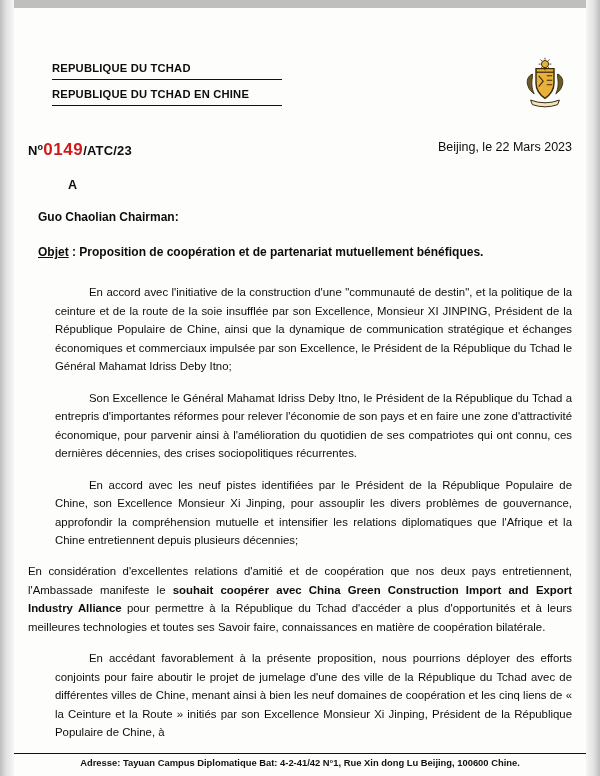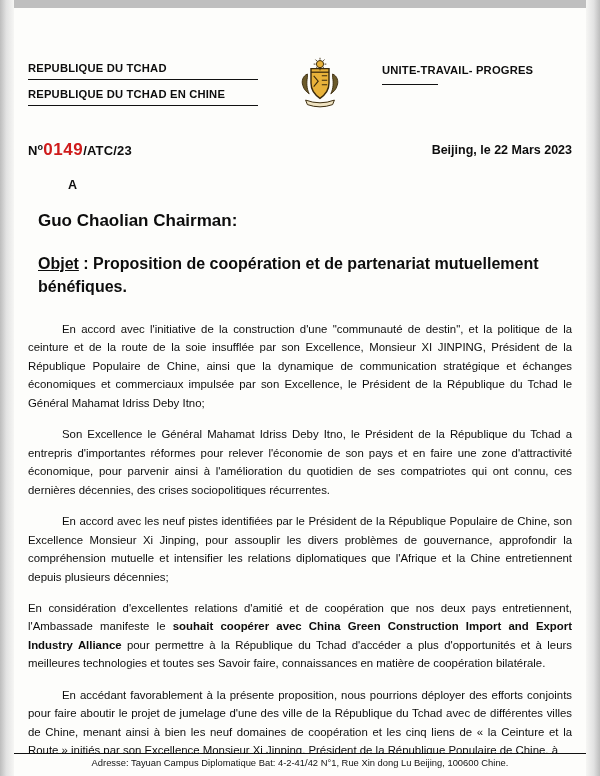--- a/index.html
+++ b/index.html
@@ -53,20 +53,21 @@
 
   
   .header {
     display: flex;
     align-items: flex-start;
     justify-content: space-between;
     margin-top: 52px;
   }
   .hdr-left {
     width: 230px;
+    margin-left: 24px;
   }
   .hdr-right {
     width: 190px;
     padding-top: 2px;
   }
   .hdr-line {
     font-weight: bold;
     font-size: 11.2px;
     letter-spacing: 0.2px;
     line-height: 1.45;
@@ -90,102 +91,103 @@
     width: 54px;
     height: 54px;
     position: relative;
     flex: 0 0 54px;
     margin-top: -4px;
   }
 
   
   .refline {
     display: flex;
-    align-items: center;
+    align-items: flex-start;
     justify-content: space-between;
     margin-top: 30px;
   }
   .ref {
     font-size: 13px;
     font-weight: bold;
     letter-spacing: 0.2px;
   }
   .ref .num {
     color: #cf1b1b;
     font-size: 17px;
     font-weight: bold;
     letter-spacing: 0.5px;
   }
   .ref .sup {
     font-size: 9px;
     vertical-align: super;
   }
   .place {
     font-size: 12.5px;
-    font-weight: bold;
+    font-weight: normal;
   }
 
   .a-line {
     margin-top: 18px;
     margin-left: 40px;
     font-size: 12.5px;
     font-weight: bold;
   }
 
   .addressee {
     margin-top: 16px;
     margin-left: 10px;
-    font-size: 17px;
+    font-size: 12px;
     font-weight: bold;
     line-height: 1.5;
   }
 
   .objet {
     margin-top: 18px;
     margin-left: 10px;
-    font-size: 16px;
+    font-size: 12px;
     font-weight: bold;
     line-height: 1.45;
   }
   .objet .u {
     text-decoration: underline;
   }
 
   
   .body {
     margin-top: 22px;
     font-size: 11.4px;
     line-height: 1.62;
     text-align: justify;
   }
   .body p {
     margin: 0 0 13px 0;
     text-indent: 0;
   }
   .body p.indent {
     text-indent: 34px;
+    margin-left: 27px;
   }
   .body b {
     font-weight: bold;
   }
 
   
   .footer {
     position: absolute;
     left: 14px;
     right: 14px;
     bottom: 0;
     height: 22px;
     border-top: 1.4px solid #111;
     background: #fdfdfb;
   }
   .footer-text {
     text-align: center;
     font-size: 9.4px;
-    font-weight: normal;
+    font-weight: bold;
     padding-top: 3px;
     color: #111;
     white-space: nowrap;
     overflow: hidden;
   }
 </style>
 </head>
 <body>
 
 <div class="page">
@@ -217,24 +219,20 @@
 
           <circle cx="30" cy="9" r="4" fill="#e8b23a" stroke="#3a2a0c" stroke-width="1.1"></circle>
           <g stroke="#3a2a0c" stroke-width="1">
             <path d="M30 2 v2 M30 14 v2 M23 9 h2 M35 9 h2 M25 4 l1.5 1.5 M33.5 12.5 L35 14 M35 4 l-1.5 1.5 M26.5 12.5 L25 14"></path>
           </g>
 
           <path d="M14 49 q16 6 32 0 l-2 5 q-14 5 -28 0 z" fill="#efe3c2" stroke="#3a2a0c" stroke-width="1.1"></path>
         </svg>
       </div>
 
-      <div class="hdr-right">
-        <div class="hdr-line">UNITE-TRAVAIL- PROGRES</div>
-        <hr class="rule short">
-      </div>
     </div>
 
     <div class="refline">
       <div class="ref">
         <span>N</span><span class="sup">o</span><span class="num">0149</span><span>/ATC/23</span>
       </div>
       <div class="place">Beijing, le 22 Mars 2023</div>
     </div>
 
     <div class="a-line">A</div>

